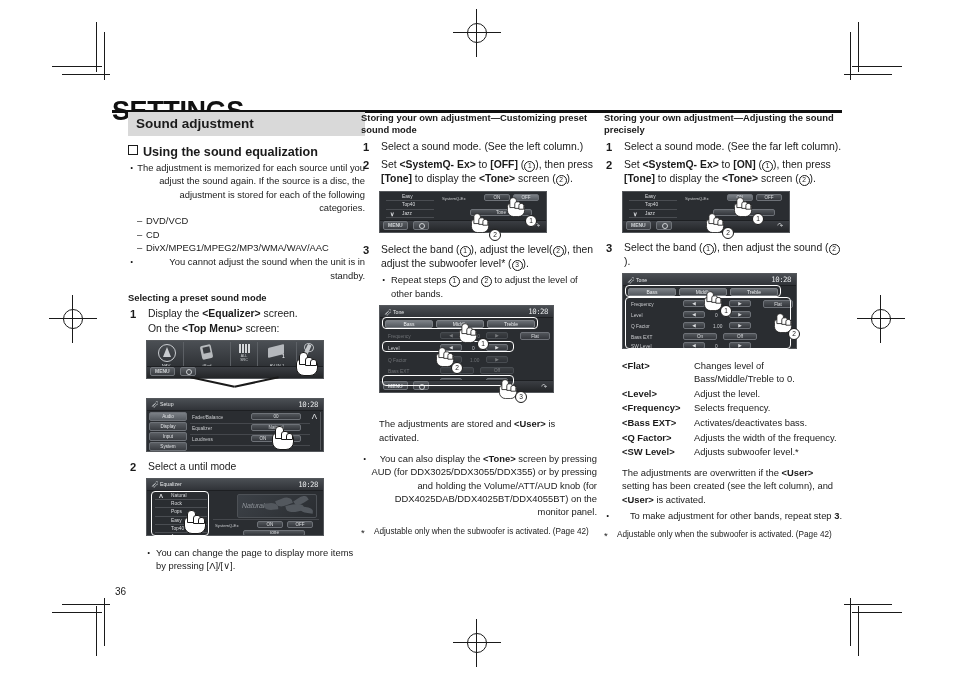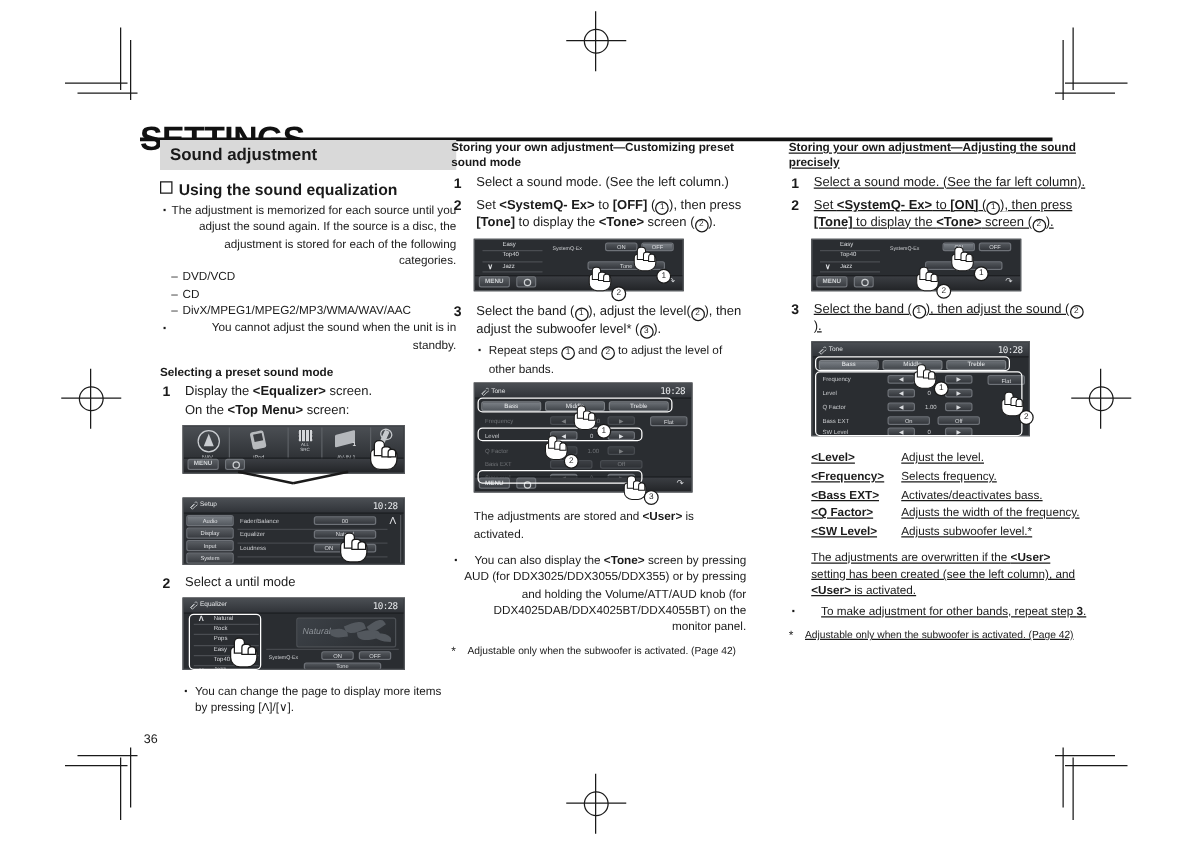--- a/index.html
+++ b/index.html
@@ -17,21 +17,21 @@
 
   
   .page{position:absolute;left:0;top:0;width:954px;height:676px;}
   .title{position:absolute;left:112px;top:96px;font-size:27px;font-weight:bold;
          letter-spacing:-0.4px;color:#111;}
   .title-rule{position:absolute;left:112px;top:110px;width:730px;height:3px;background:#111;}
 
   .col{position:absolute;top:112px;}
   .col1{left:128px;width:237px;}
   .col2{left:361px;width:236px;}
-  .col3{left:631px;width:238px;text-decoration:underline;}
+  .col3{left:604px;width:238px;}
 
   
   .band{background:#d9d9d9;padding:4px 8px 5px 8px;font-size:13.5px;font-weight:bold;}
   .sectionhead{font-size:9.4px;font-weight:bold;margin:10px 0 3px 0;line-height:1.2;}
   .colhead{font-size:9.4px;font-weight:bold;line-height:1.25;margin-bottom:4px;}
   .checkbox-h{font-size:12.6px;font-weight:bold;margin:9px 0 2px 0;}
   .checkbox-h .bx{display:inline-block;width:8px;height:8px;border:1.4px solid #1a1a1a;
       margin-right:5px;vertical-align:1px;}
 
   
@@ -452,21 +452,21 @@
       <div class="cmark" style="left:72px;top:57px;">2</div>
       <div class="hand sm" style="left:120px;top:74px;">
         <div class="palm"></div>
           <div class="f1"></div>
           <div class="f2"></div>
           <div class="f3"></div>
       </div>
       <div class="cmark" style="left:136px;top:86px;">3</div>
     </div>
 
-    <p style="margin-top:8px;margin-left:18px;">
+    <p style="margin-top:20px;margin-left:18px;">
       <span>The adjustments are stored and </span><b>&lt;User&gt;</b><span> is activated.</span>
     </p>
 
     <div class="bullet" style="margin-top:8px;">
       <span>You can also display the </span><b>&lt;Tone&gt;</b><span> screen by pressing AUD (for DDX3025/DDX3055/DDX355) or by pressing and holding the Volume/ATT/AUD knob (for DDX4025DAB/DDX4025BT/DDX4055BT) on the monitor panel.</span>
     </div>
 
     <div class="note">
       <span class="ast">*</span><span>Adjustable only when the subwoofer is activated. (Page 42)</span>
     </div>
@@ -574,20 +574,24 @@
         <div class="palm"></div>
           <div class="f1"></div>
           <div class="f2"></div>
           <div class="f3"></div>
       </div>
       <div class="cmark" style="left:166px;top:55px;">2</div>
     </div>
 
     <div class="deftab" style="margin-left:18px;">
       <div class="defrow">
+        <div class="k">&lt;Flat&gt;</div>
+        <div class="v">Changes level of Bass/Middle/Treble to 0.</div>
+      </div>
+      <div class="defrow">
         <div class="k">&lt;Level&gt;</div>
         <div class="v">Adjust the level.</div>
       </div>
       <div class="defrow">
         <div class="k">&lt;Frequency&gt;</div>
         <div class="v">Selects frequency.</div>
       </div>
       <div class="defrow">
         <div class="k">&lt;Bass EXT&gt;</div>
         <div class="v">Activates/deactivates bass.</div>

